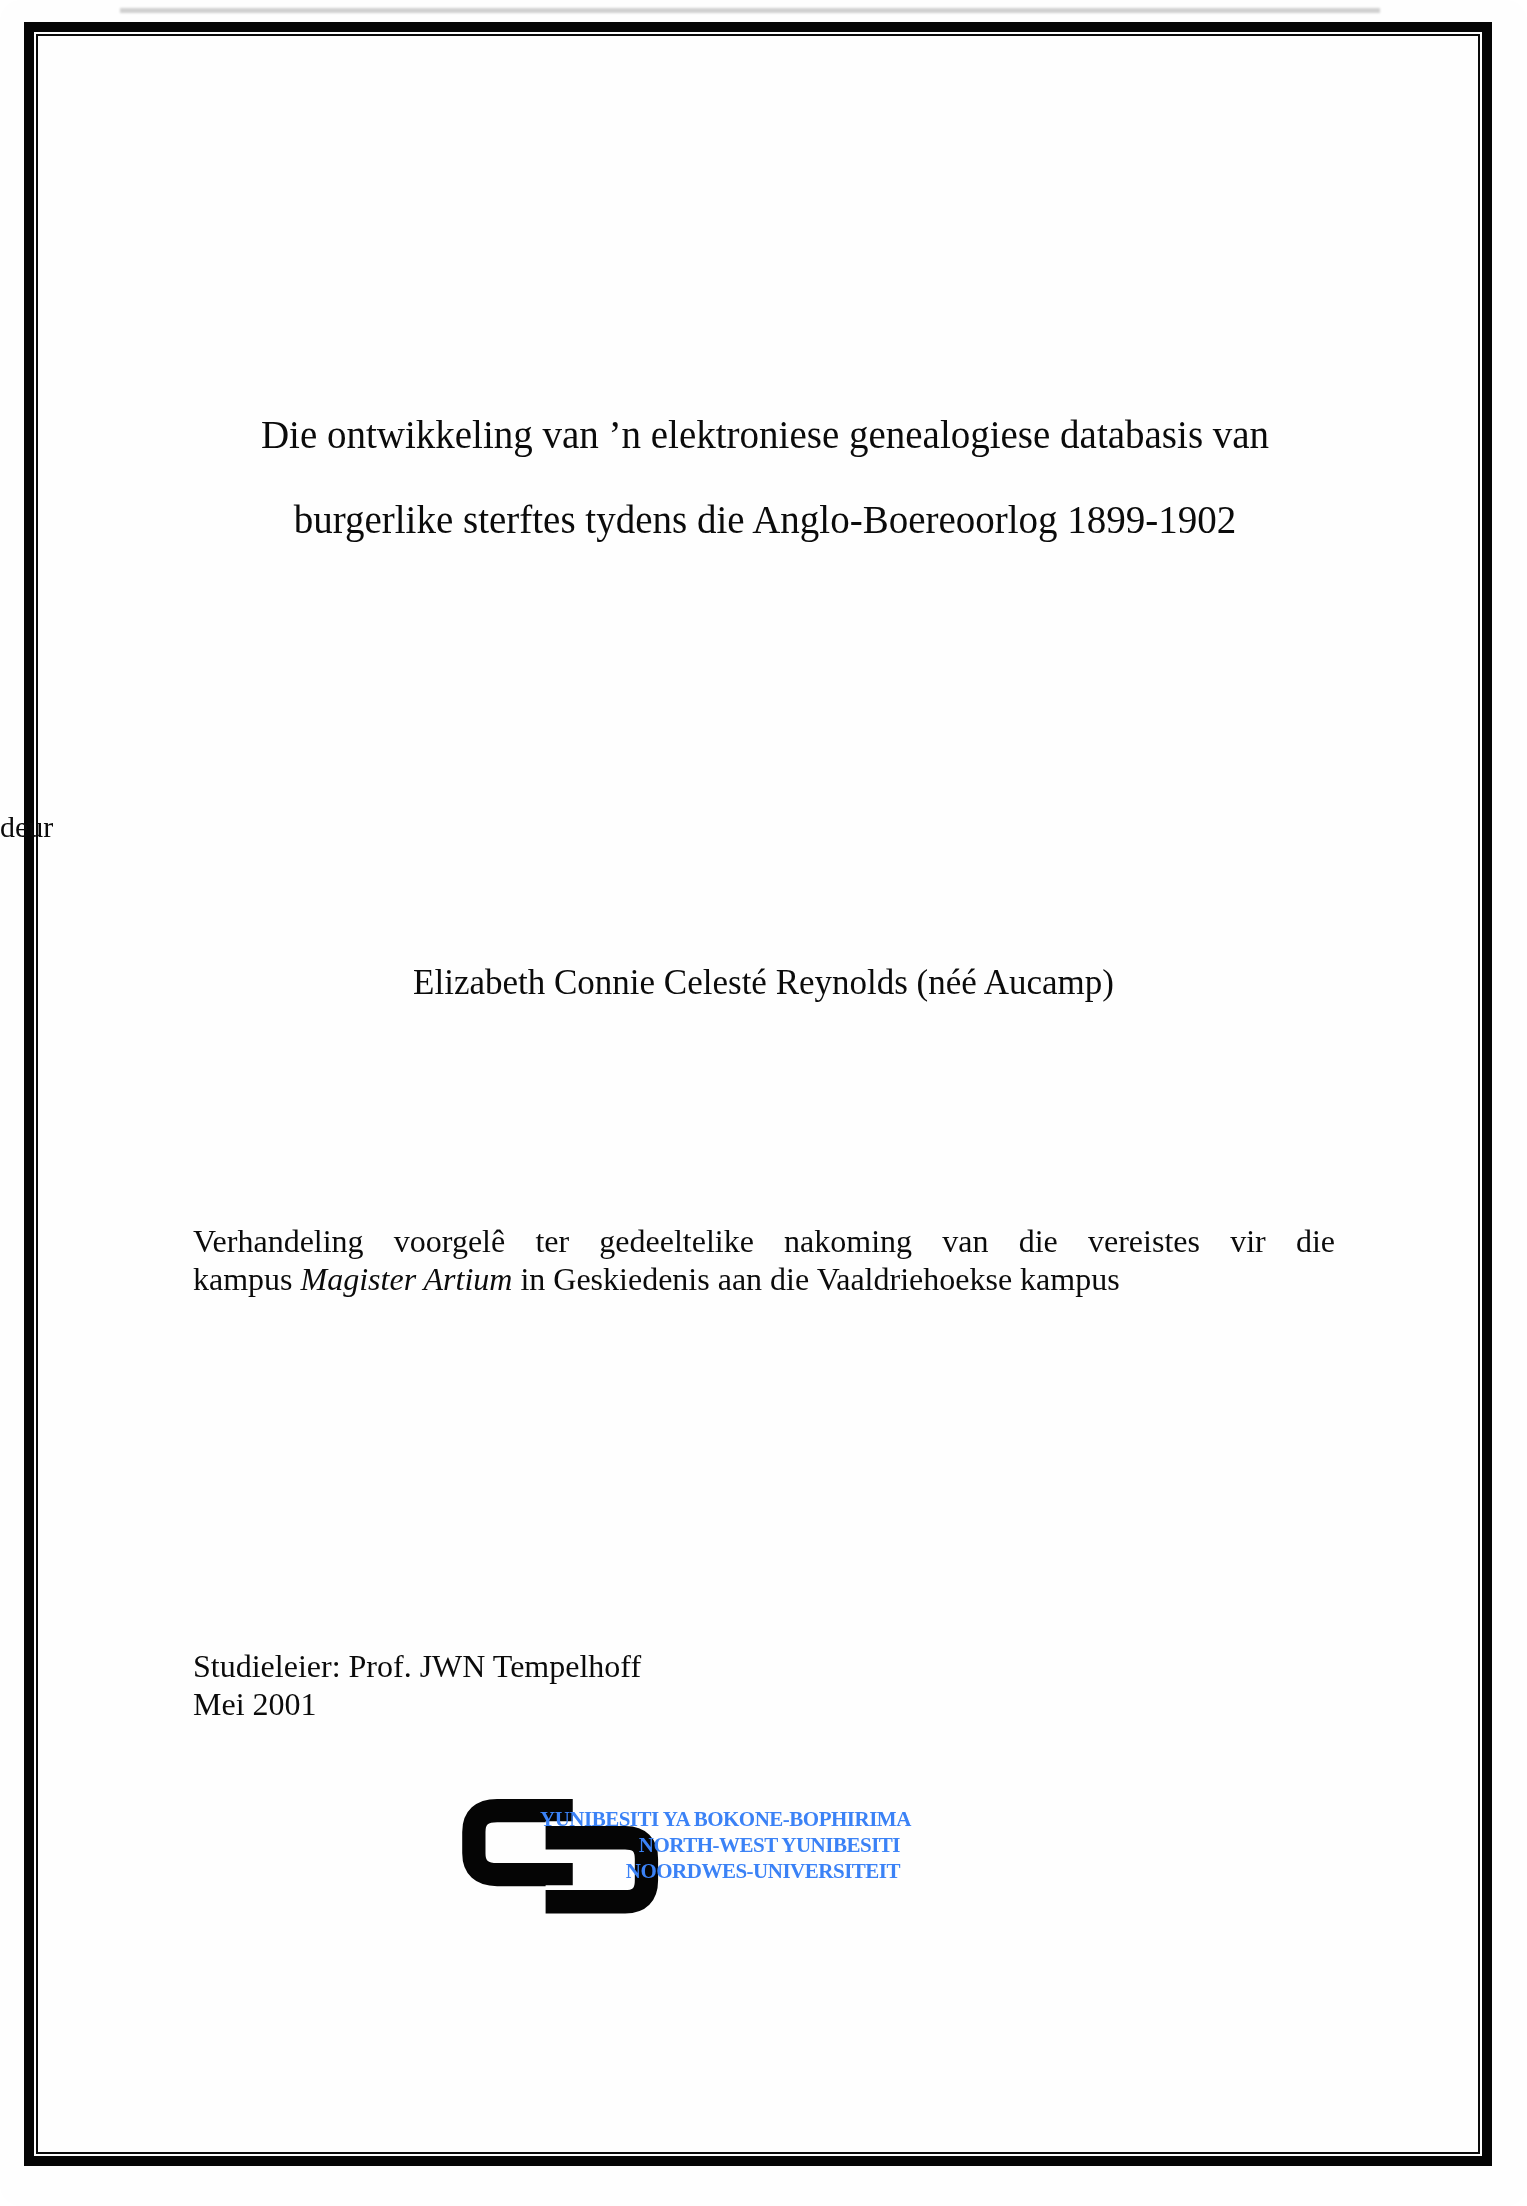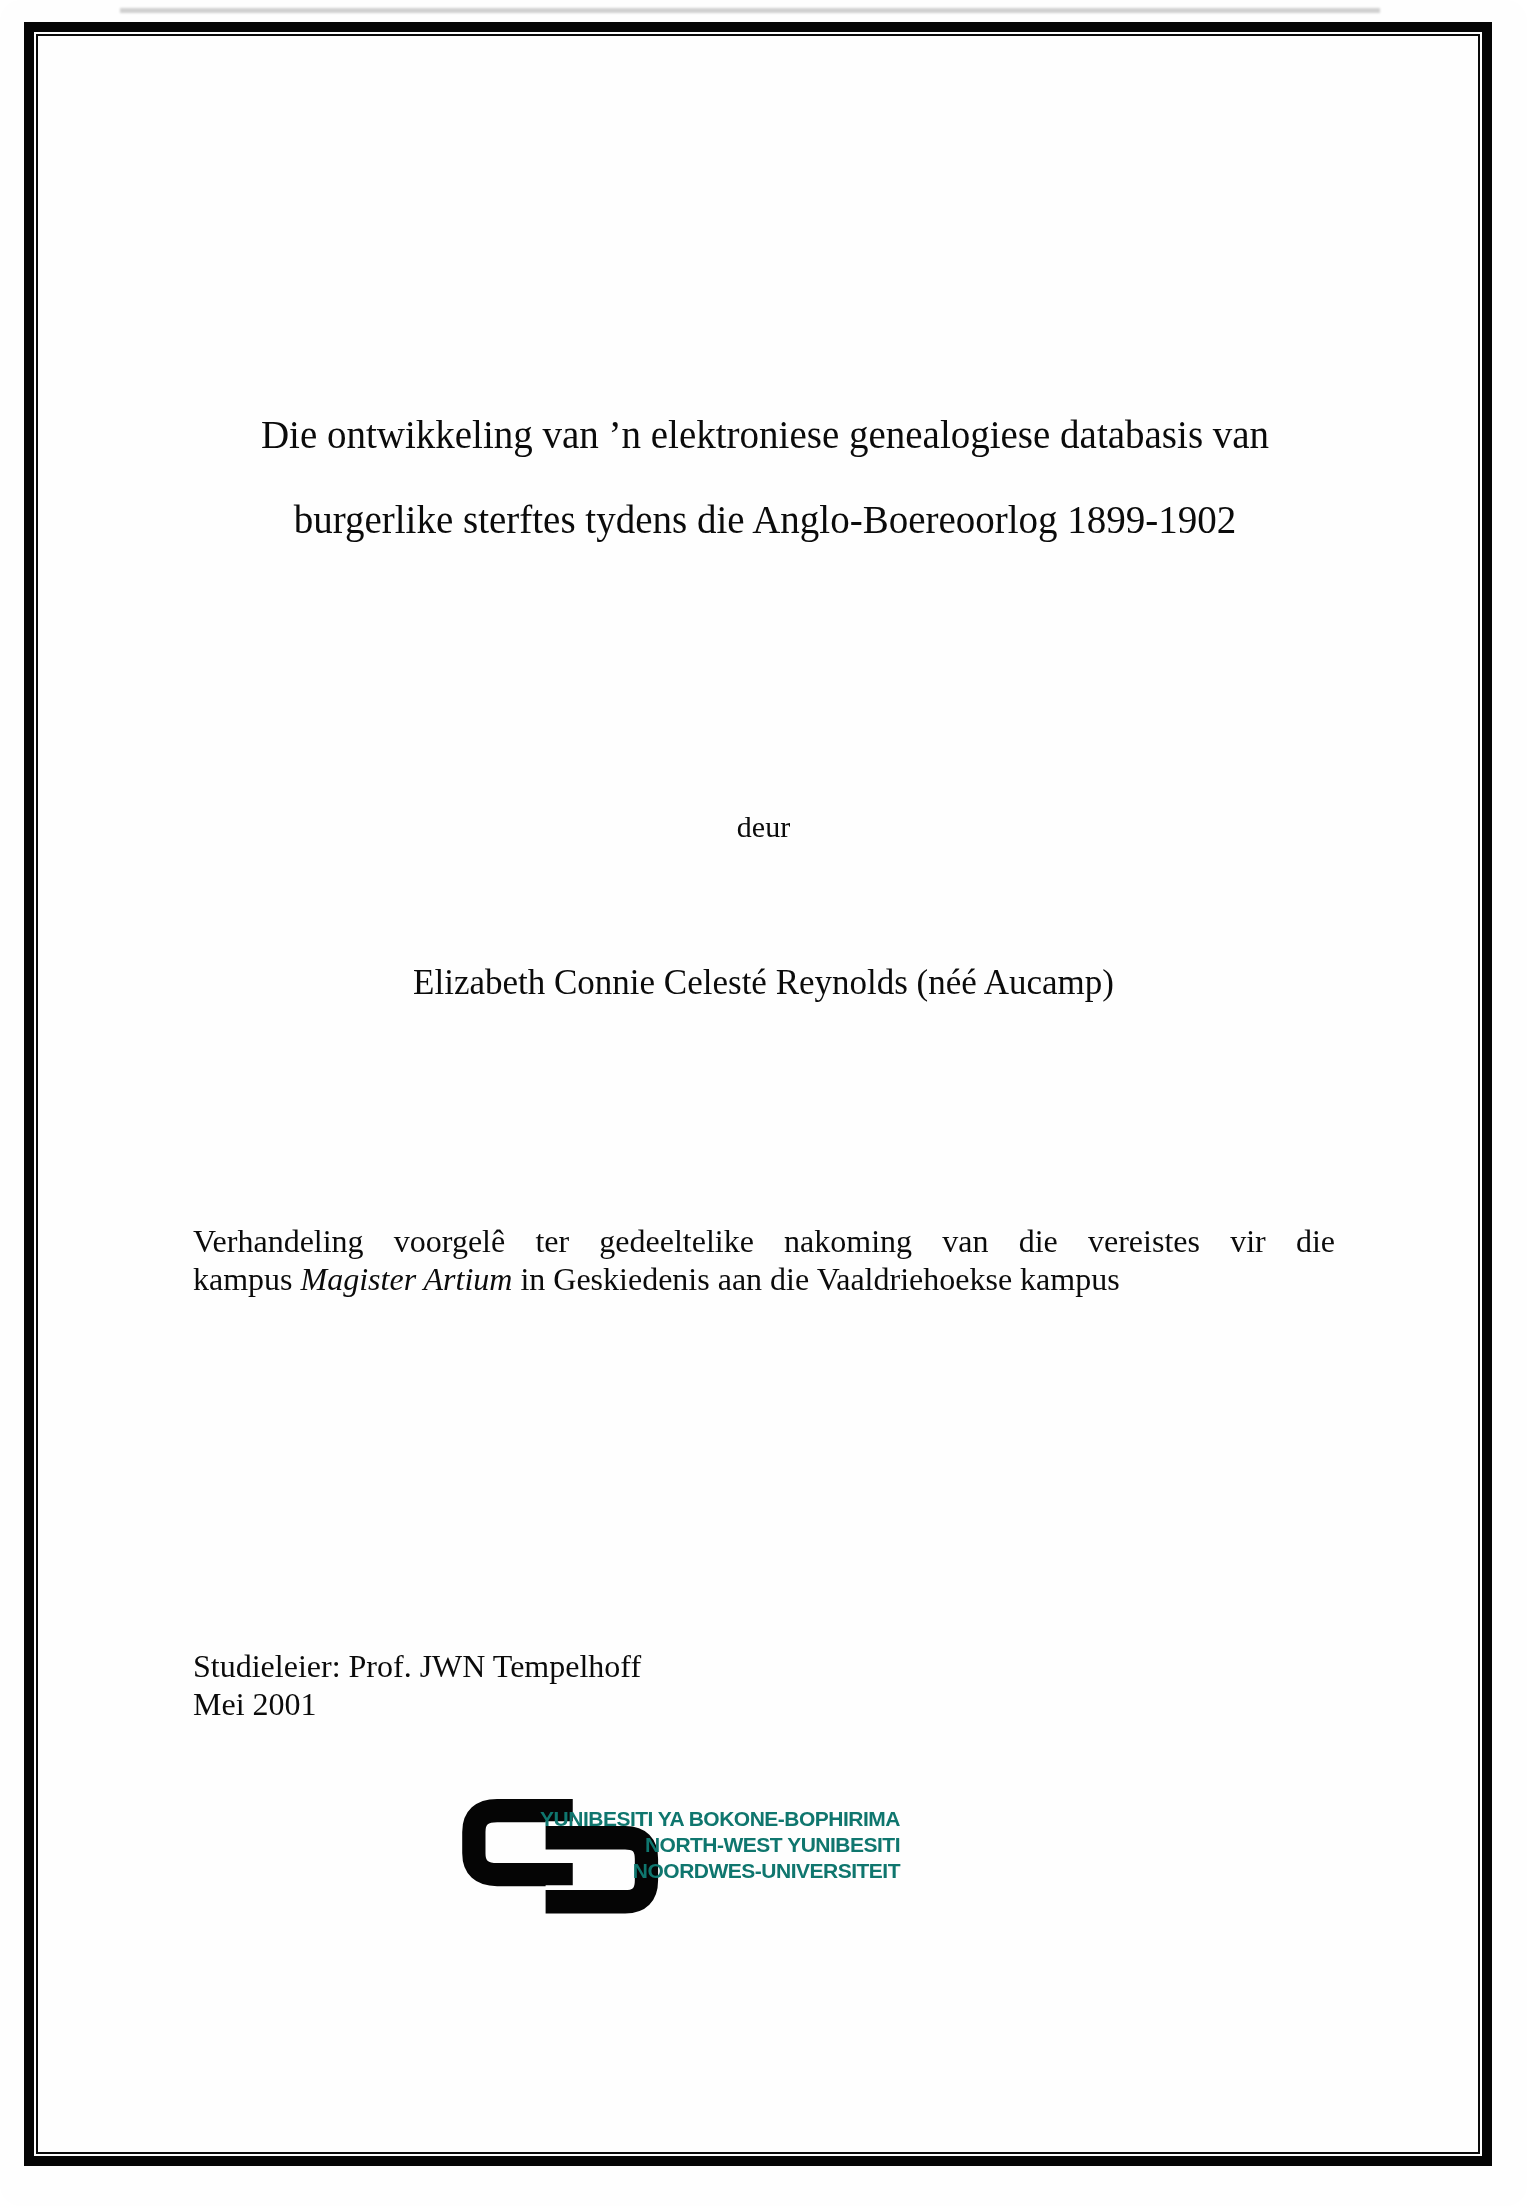--- a/index.html
+++ b/index.html
@@ -45,21 +45,20 @@
     font-size: 39px;
     font-weight: normal;
     line-height: 85px;
     text-align: center;
   }
   .title .tline { display: block; white-space: nowrap; }
   .byline {
     position: absolute;
     left: 0; top: 810px;
     width: 1527px;
-    text-align: center;
     font-size: 30px;
   }
   .author {
     position: absolute;
     left: 0; top: 963px;
     width: 1527px;
     text-align: center;
     font-size: 35px;
     white-space: nowrap;
   }
@@ -96,26 +95,26 @@
   .logo-mark {
     position: absolute;
     left: 7px; top: 8px;
     width: 206px; height: 128px;
   }
   .logo-text {
     position: absolute;
     left: 85px; top: 16px;
     width: 360px;
     text-align: right;
-    font-family: Liberation Sans, sans-serif;
+    font-family: Liberation Serif, serif;
     font-weight: bold;
     font-size: 21px;
     line-height: 26px;
     letter-spacing: -0.5px;
-    color: #0f766e;
+    color: #3b82f6;
     white-space: nowrap;
   }
 </style>
 </head>
 <body>
 
 <div class="page">
 
   <div class="scan-top-streak"></div>
 

